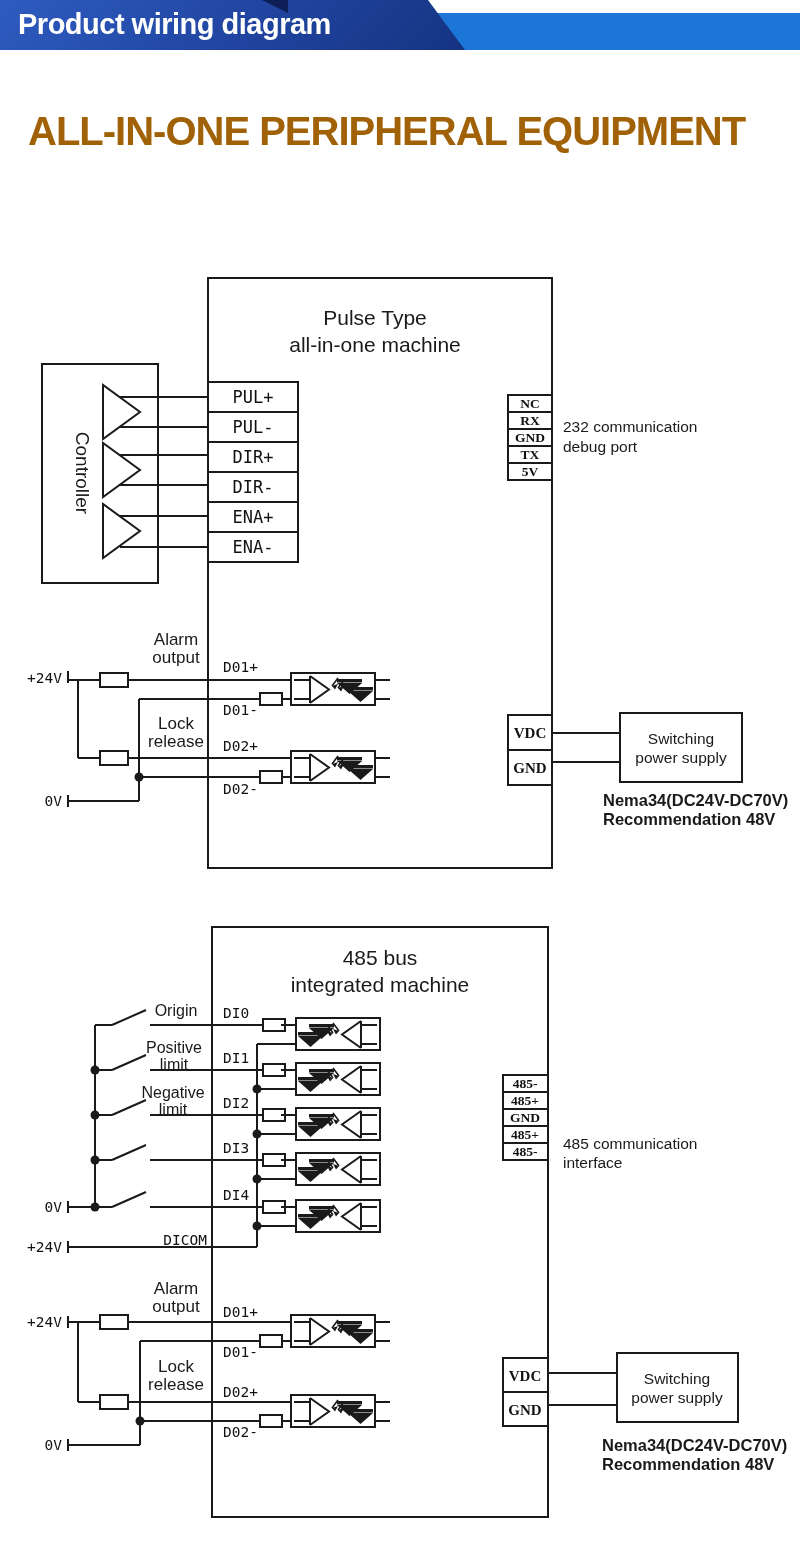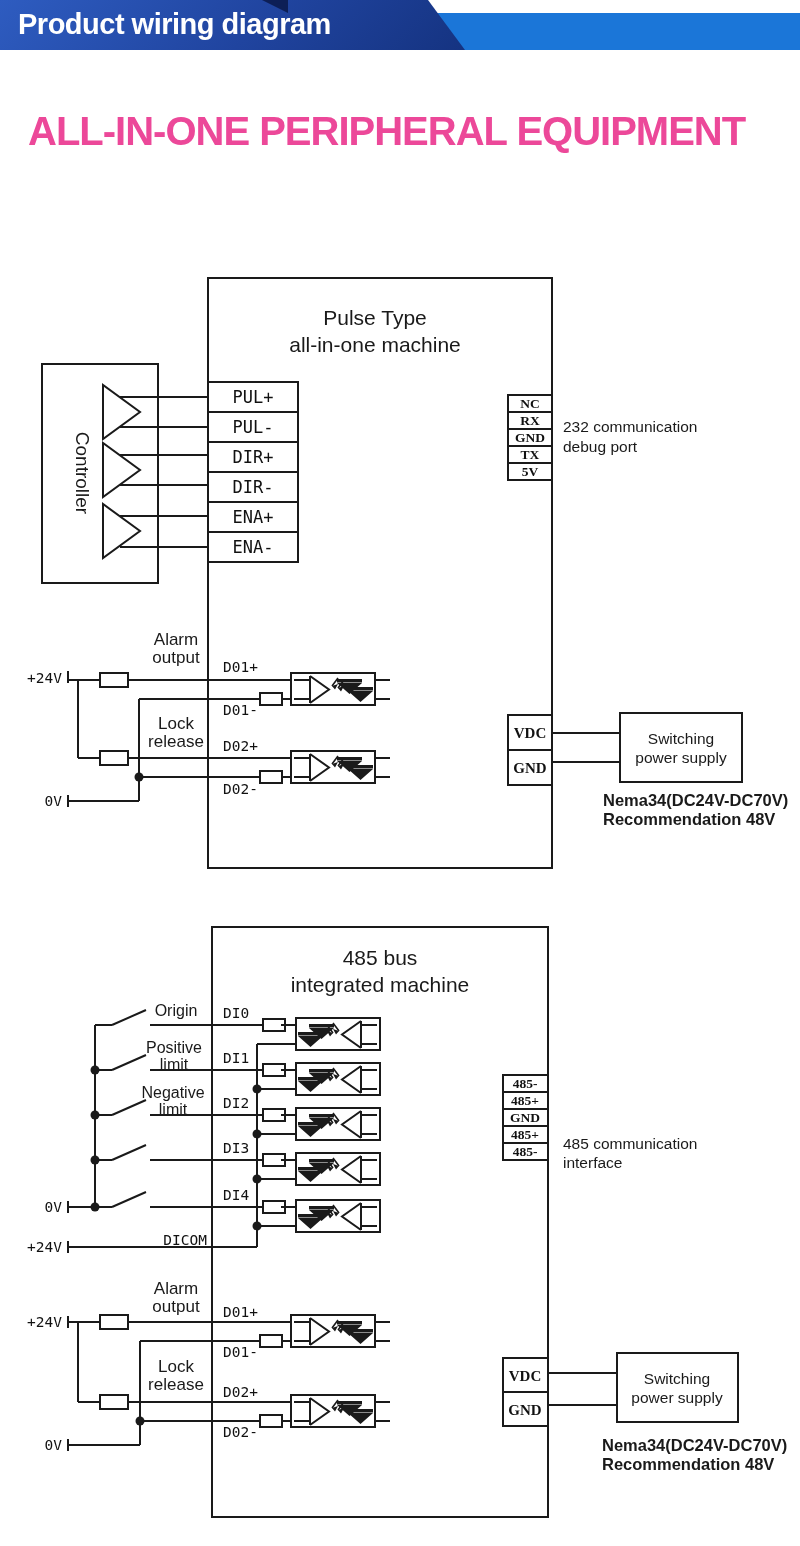--- a/index.html
+++ b/index.html
@@ -9,21 +9,21 @@
   .banner{position:absolute;left:0;top:0;width:800px;height:50px;text-decoration:underline;}
   .banner-light{position:absolute;left:0;top:13px;width:800px;height:37px;background:#1b76d8;}
   .banner-dark{position:absolute;left:0;top:0;width:465px;height:50px;
      background:linear-gradient(135deg,#2e5cc0 0%,#20449f 55%,#153381 100%);
      clip-path:polygon(0 0,428px 0,465px 100%,0 100%);}
   .banner-notch{position:absolute;left:262px;top:0;width:26px;height:13px;background:#0d1f56;
      clip-path:polygon(0 0,100% 0,100% 100%);}
   .banner-title{position:absolute;left:18px;top:0;height:50px;line-height:48px;color:#ffffff;
      font-size:29px;font-weight:700;letter-spacing:-0.5px;}
   
-  .page-title{position:absolute;left:28px;top:108px;margin:0;color:#ec4899;
+  .page-title{position:absolute;left:28px;top:108px;margin:0;color:#a16207;
      font-size:40px;line-height:46px;font-weight:700;letter-spacing:-1px;}
   
   svg.diagram{position:absolute;left:0;top:0;}
   .ln{stroke:#1a1a1a;stroke-width:2;fill:none;}
   .bx{stroke:#1a1a1a;stroke-width:2;fill:#ffffff;}
   .dot{fill:#1a1a1a;stroke:none;}
   .t-sans{font-family:"Liberation Sans",sans-serif;fill:#1a1a1a;}
   .t-mono{font-family:"DejaVu Sans Mono",monospace;fill:#111111;}
   .t-serif{font-family:"Liberation Serif",serif;font-weight:700;fill:#111111;}
   .ts-20{font-size:21px;} .ts-17{font-size:17px;} .ts-16{font-size:16px;}

